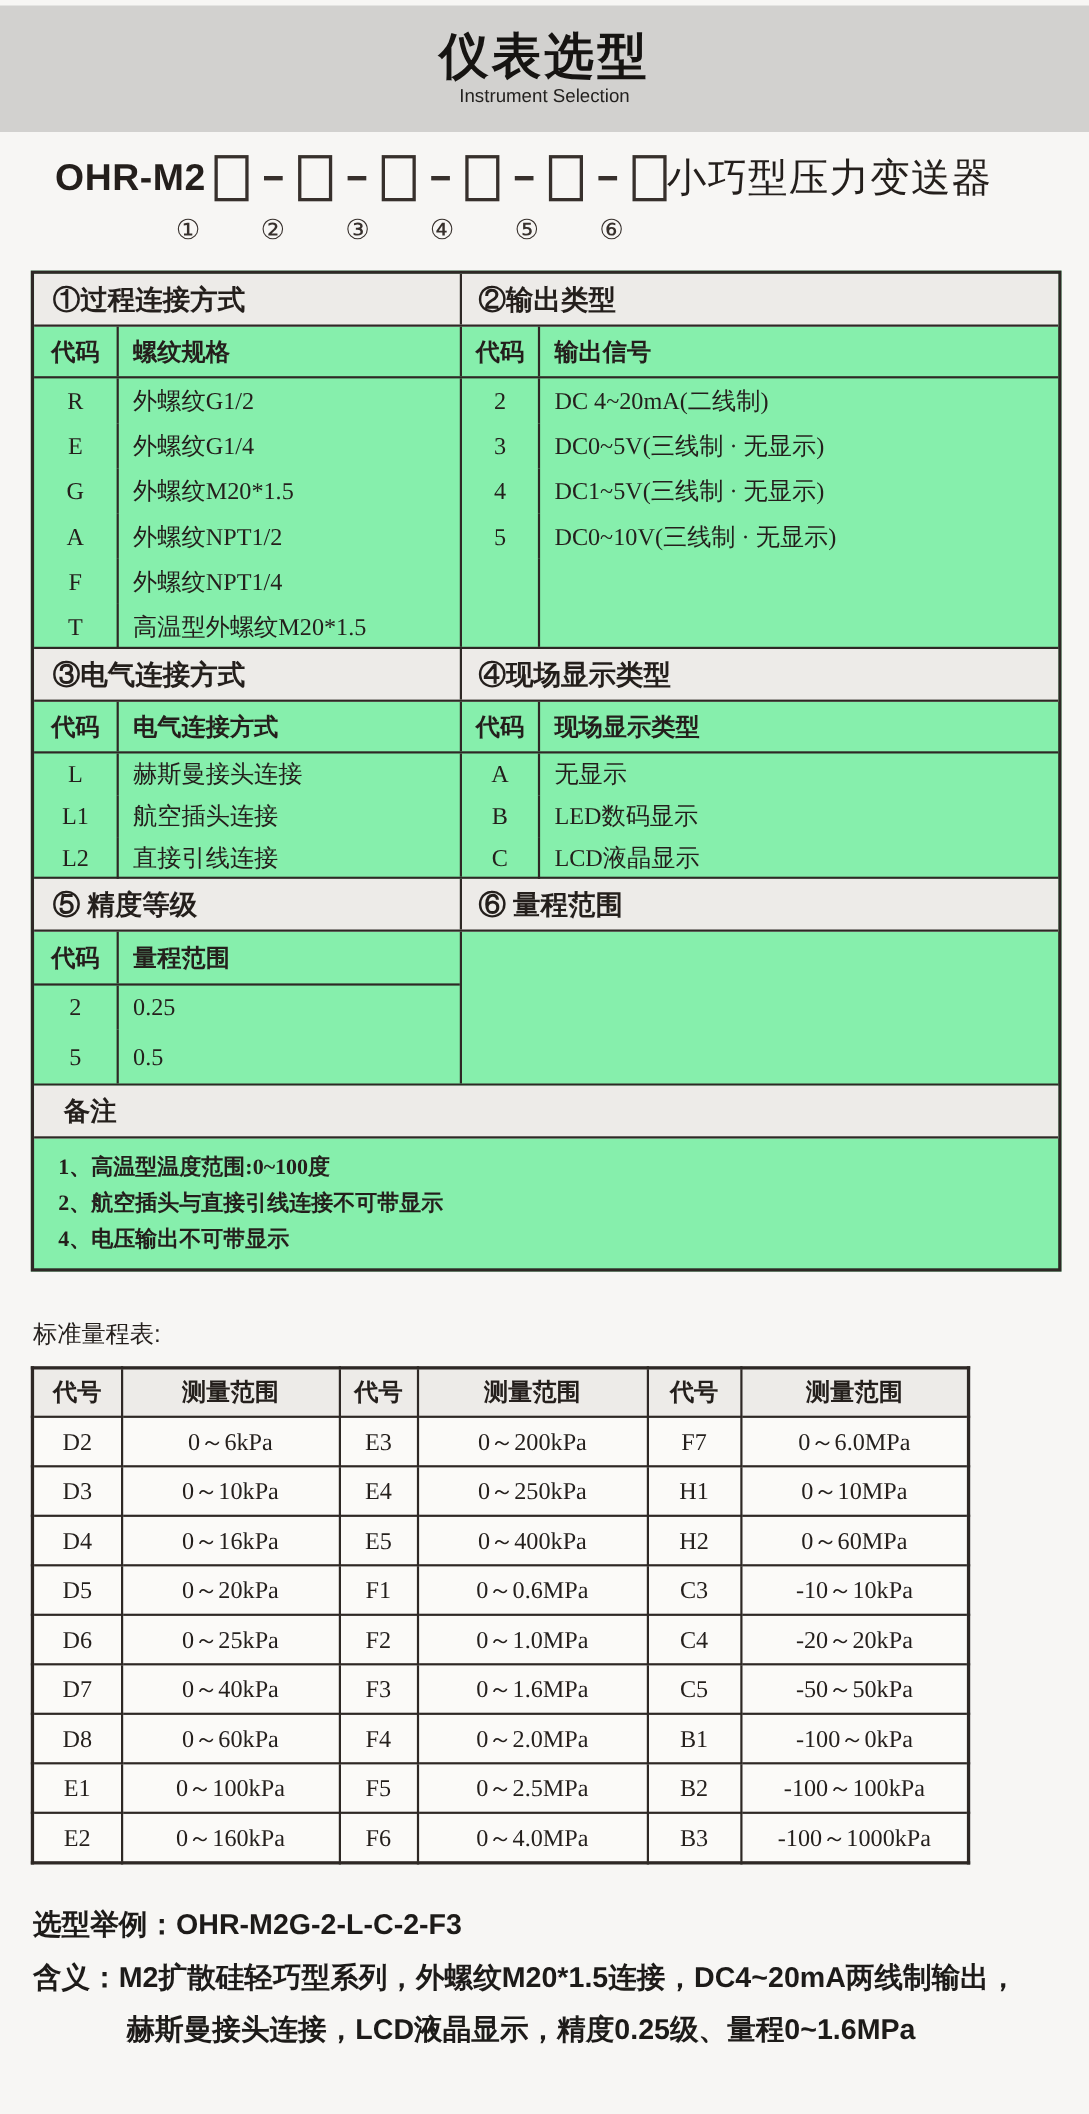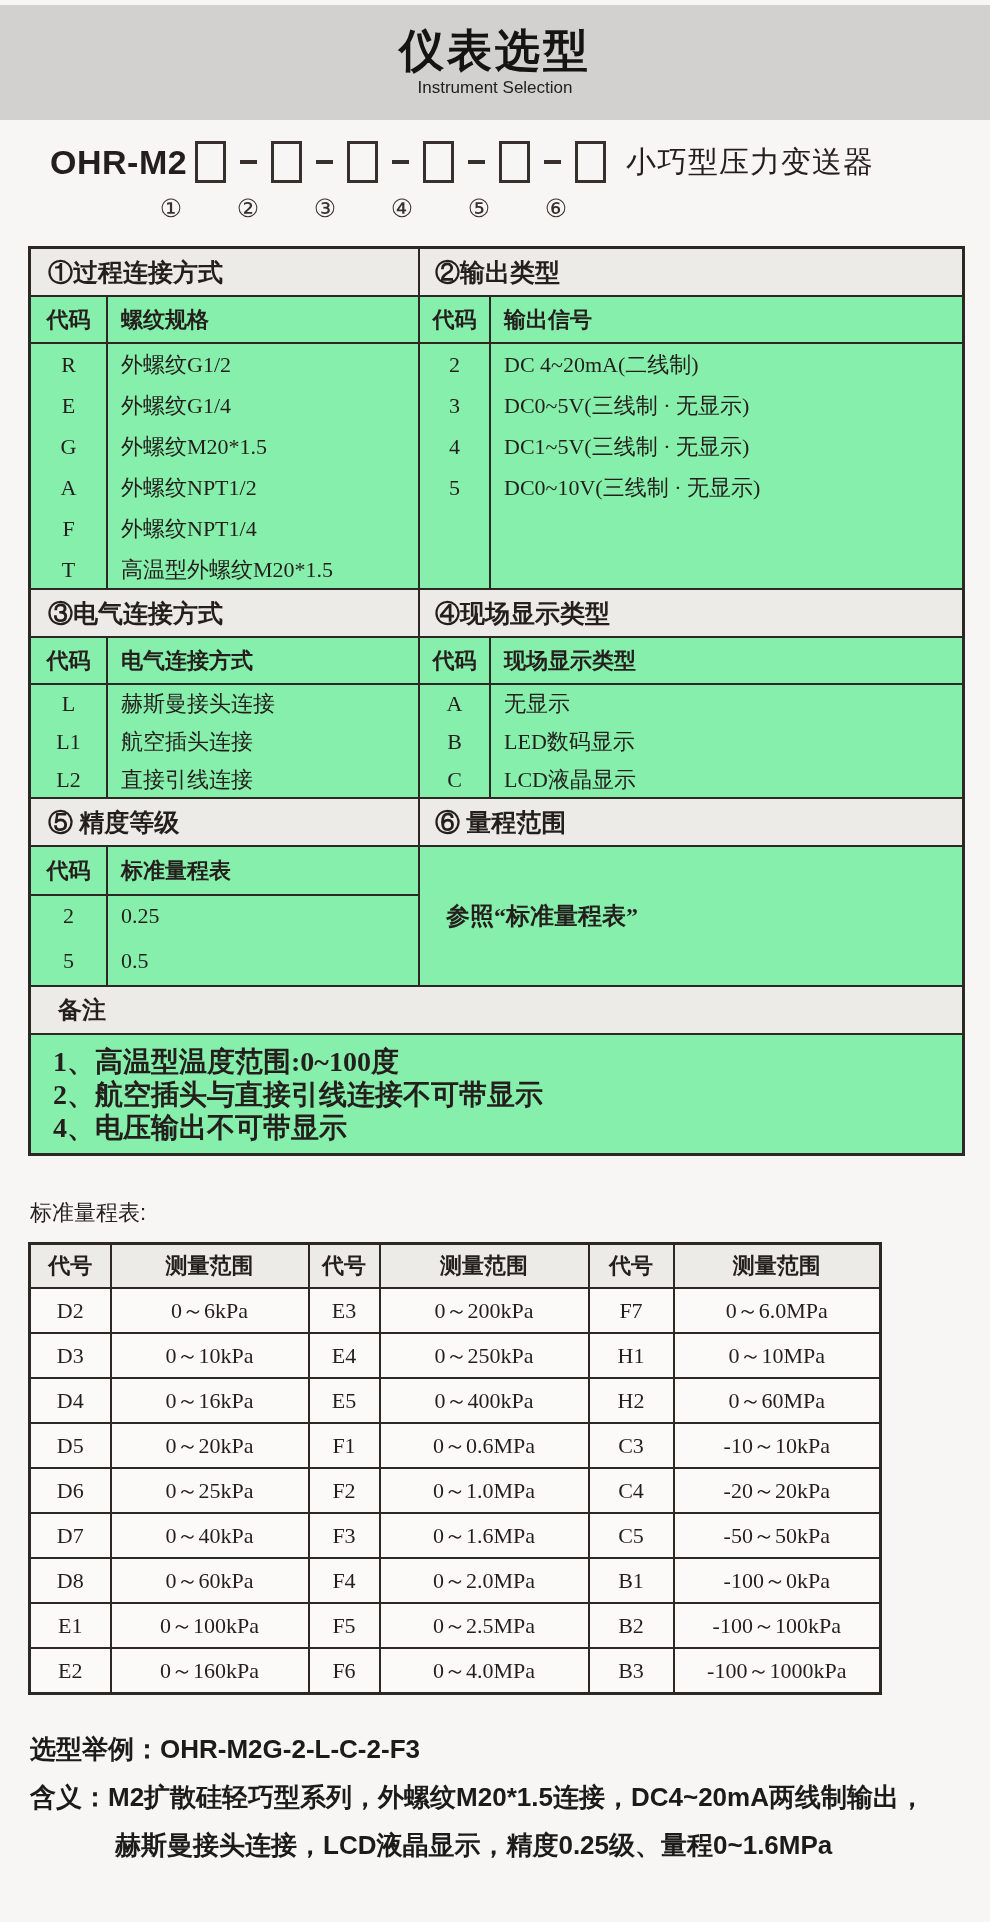--- a/index.html
+++ b/index.html
@@ -14,22 +14,22 @@
   .page-title{font-family:"Liberation Sans",sans-serif;font-size:45px;font-weight:700;
     letter-spacing:3px;line-height:1.05;color:#161412}
   .page-subtitle{font-family:"Liberation Sans",sans-serif;font-size:17px;margin-top:3px;color:#23211f}
 
   
   .model-row{display:flex;align-items:center;margin:16px 0 0 50px;height:52px}
   .model-prefix{font-family:"Liberation Sans",sans-serif;font-size:34px;font-weight:700;
     letter-spacing:.5px;margin-right:8px;white-space:nowrap}
   .mbox{width:31px;height:42px;border:3px solid #37302c;box-sizing:border-box;flex:0 0 auto}
   .mdash{width:17px;height:4px;background:#37302c;margin:0 14px;flex:0 0 auto}
-  .model-suffix{font-family:"Liberation Sans",sans-serif;font-size:30px;font-weight:500;
-    margin-left:20px;letter-spacing:1px;white-space:nowrap}
+  .model-suffix{font-family:"Liberation Sans",sans-serif;font-size:36px;font-weight:500;
+    letter-spacing:1px;white-space:nowrap}
 
   .marker-row{position:relative;height:46px}
   .marker{position:absolute;top:6px;transform:translateX(-50%);font-size:25px;color:#37302c}
   .marker:nth-child(1){left:171px}.marker:nth-child(2){left:248px}
   .marker:nth-child(3){left:325px}.marker:nth-child(4){left:402px}
   .marker:nth-child(5){left:479px}.marker:nth-child(6){left:556px}
 
   
   .sel-table{margin:12px 25px 0 28px;width:937px;box-sizing:border-box;
     border:3px solid #2e2825;background:#86efac}
@@ -55,21 +55,21 @@
   .fill{flex:1 1 auto !important;height:auto}
   .b56{height:140px}
   .sub-line{display:flex;height:47px;flex:0 0 auto;border-bottom:2px solid #2e2825;
     font-size:22px;font-weight:700}
   .b56 .line{height:40px}
   .note-cell{flex:1;display:flex;align-items:center;padding-left:26px;
     font-size:24px;font-weight:700}
   .remark-head{height:48px;background:#edebe8;align-items:center;
     padding-left:27px;font-size:24px;font-weight:700;display:flex}
   .remark-body{height:118px;display:block;padding:10px 0 0 22px;
-    font-size:28px;font-weight:600;line-height:33px}
+    font-size:20px;font-weight:600;line-height:33px}
   .remark-line{white-space:nowrap}
 
   
   .range-title{margin:42px 0 0 30px;font-family:Liberation Sans, sans-serif;
     font-size:22px;font-weight:500}
   table.range{border-collapse:collapse;margin:14px 0 0 28px;background:#fbfaf8;
     border:3px solid #2e2825;table-layout:fixed}
   table.range th,table.range td{border:2px solid #2e2825;text-align:center;
     font-size:22px;padding:0}
   table.range th{height:42px;background:#edebe8;font-weight:700}
@@ -232,33 +232,30 @@
 
   <div class="srow sec-head">
     <div class="halfL">⑤ 精度等级</div>
     <div class="halfR">⑥ 量程范围</div>
   </div>
 
   <div class="srow bodyblk b56">
     <div class="halfL">
       <div class="sub-line">
         <div class="code">代码</div>
-        <div class="lbl">标准量程表</div>
+        <div class="lbl">量程范围</div>
       </div>
       <div class="line">
         <div class="code">2</div>
         <div class="lbl">0.25</div>
       </div>
       <div class="line fill">
         <div class="code">5</div>
         <div class="lbl">0.5</div>
       </div>
-    </div>
-    <div class="halfR">
-      <div class="note-cell">参照“标准量程表”</div>
     </div>
   </div>
 
   <div class="srow remark-head">
     <span>备注</span>
   </div>
 
   <div class="srow remark-body">
     <div class="remark-line">1、高温型温度范围:0~100度</div>
     <div class="remark-line">2、航空插头与直接引线连接不可带显示</div>

